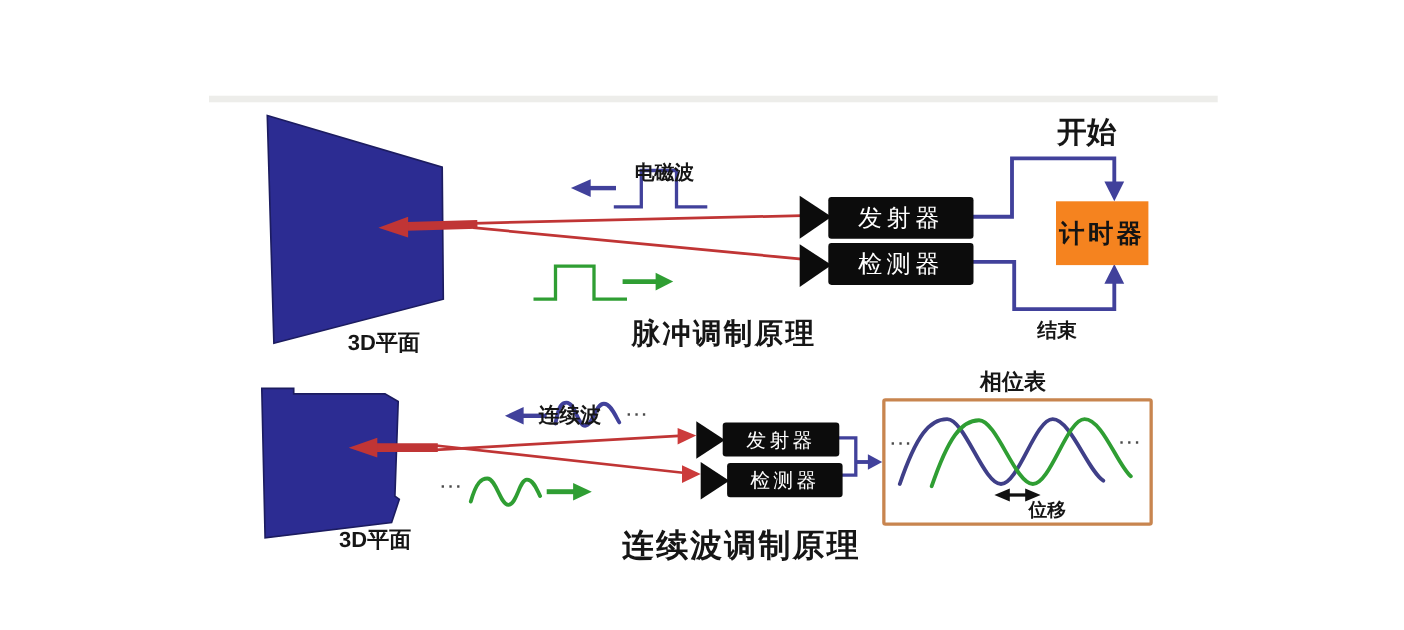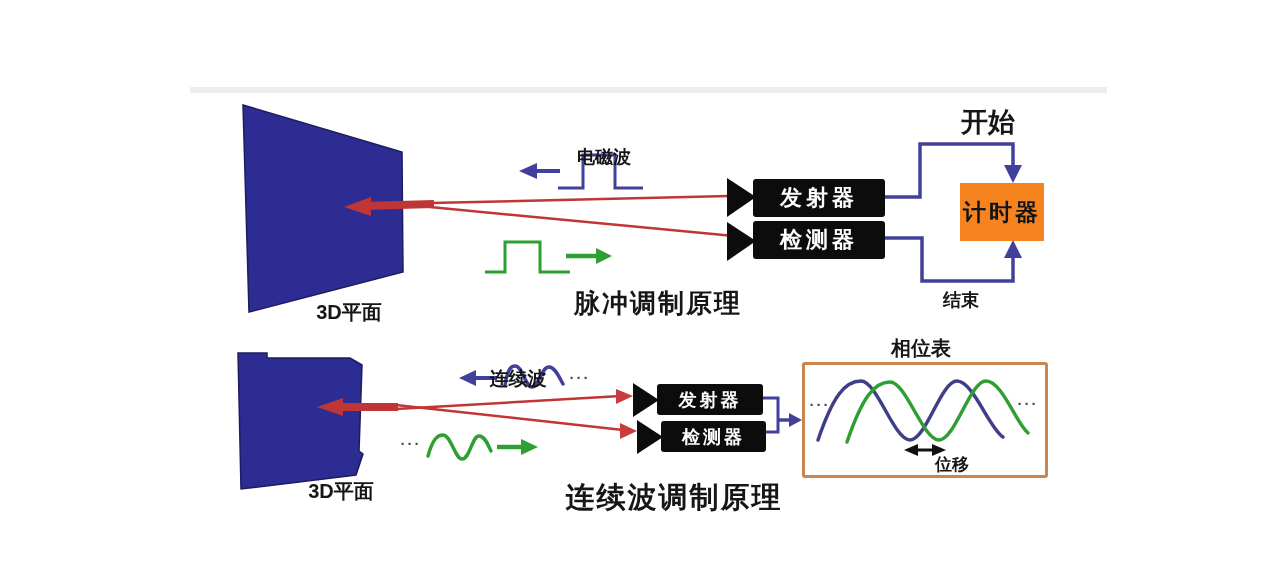--- a/index.html
+++ b/index.html
@@ -6,21 +6,21 @@
   .stage{
     position:relative;width:1276px;height:573px;background:#ffffff;
     font-family:"Liberation Sans","DejaVu Sans",sans-serif;overflow:hidden;
   }
   .stage svg{position:absolute;left:0;top:0;}
   .lbl{
     position:absolute;transform:translate(-50%,-50%);
     color:#161616;font-weight:bold;white-space:nowrap;line-height:1;
   }
   .comp{
-    position:absolute;background:#0c0c0c;color:#ffffff;font-weight:bold;
+    position:absolute;background:#0c0c0c;color:#ffffff;font-weight:normal;
     display:flex;align-items:center;justify-content:center;
     border-radius:3px;letter-spacing:4px;line-height:1;
   }
   .timer{
     position:absolute;background:#f5831f;color:#141414;font-weight:bold;
     display:flex;align-items:center;justify-content:center;
     letter-spacing:3px;line-height:1;
   }
   .phasebox{
     position:absolute;border:3px solid #c8854f;border-radius:3px;background:transparent;

